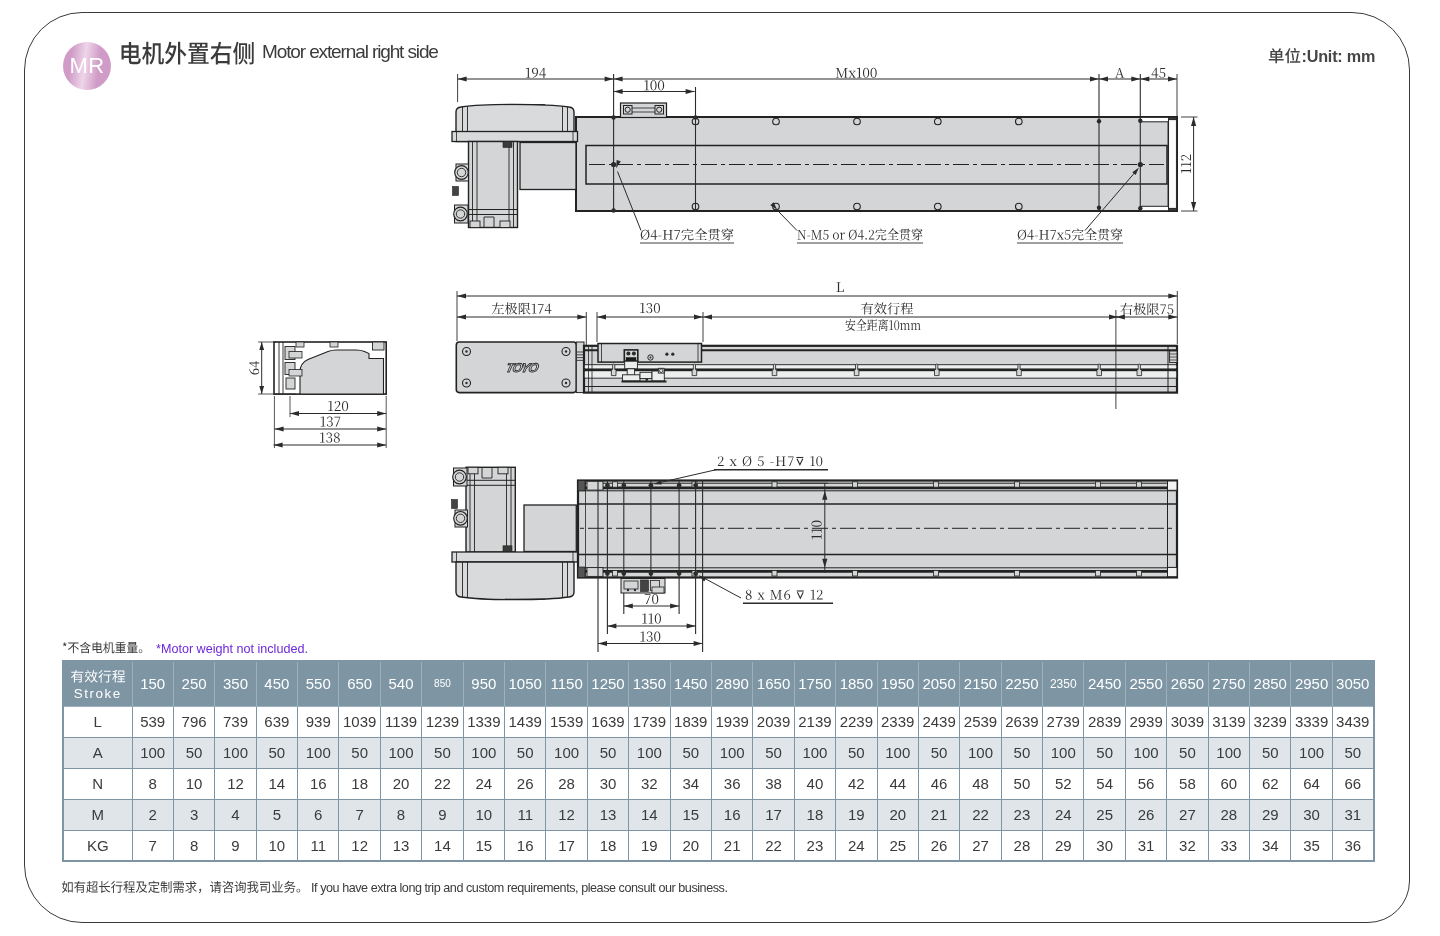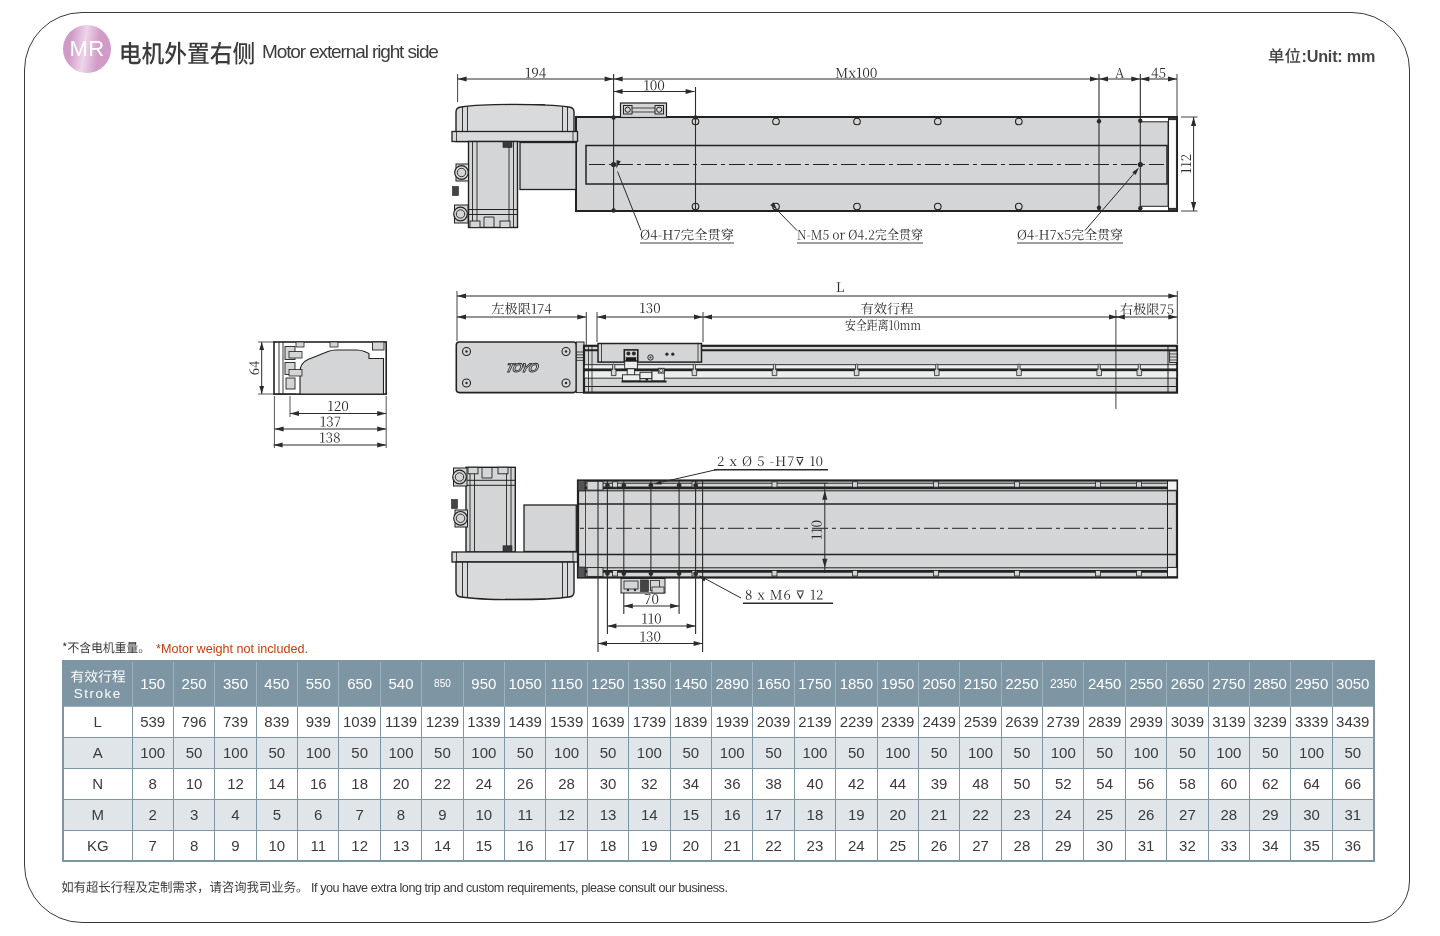--- a/index.html
+++ b/index.html
@@ -2,21 +2,21 @@
 <html><head><meta charset="utf-8"><style>
 html,body{margin:0;padding:0;background:#fff;}
 body{width:1440px;height:936px;position:relative;overflow:hidden;font-family:"Liberation Sans",sans-serif;}
 *{box-sizing:border-box;}
 table{border-collapse:collapse;table-layout:fixed;padding-left:44px;}
 td,th{padding:0;text-align:center;vertical-align:middle;border:1px solid #7e95a4;overflow:hidden;font-weight:normal;}
 </style></head><body>
 
 <div style="position:absolute;left:24px;top:12px;width:1386px;height:911px;border:1.7px solid #3a3a3a;border-radius:58px 58px 42px 58px;"></div>
 
-<div style="position:absolute;left:63px;top:25px;width:48px;height:48px;border-radius:50%;background:linear-gradient(97deg,#d09bc7 18%,#eed5e9 45%,#d09bc7 72%);color:#fff;font-size:22px;text-align:center;line-height:48px;letter-spacing:0.5px;">MR</div>
+<div style="position:absolute;left:63px;top:42px;width:48px;height:48px;border-radius:50%;background:linear-gradient(97deg,#d09bc7 18%,#eed5e9 45%,#d09bc7 72%);color:#fff;font-size:22px;text-align:center;line-height:48px;letter-spacing:0.5px;">MR</div>
 
 <svg style="position:absolute;left:0;top:0" width="470" height="90" viewBox="0 0 470 90">
     <path transform="translate(118.8 62.5) scale(0.02275 -0.02450)" fill="#3b3b3b" d="M442 396V274H217V396ZM543 396H773V274H543ZM442 484H217V607H442ZM543 484V607H773V484ZM119 699V122H217V182H442V99C442 -34 477 -69 601 -69C629 -69 780 -69 809 -69C923 -69 953 -14 967 140C938 147 897 165 873 182C865 57 855 26 802 26C770 26 638 26 610 26C552 26 543 37 543 97V182H870V699H543V841H442V699ZM1493 787V465C1493 312 1481 114 1346 -23C1368 -35 1404 -66 1419 -83C1564 63 1585 296 1585 464V697H1746V73C1746 -14 1753 -34 1771 -51C1786 -67 1812 -74 1834 -74C1847 -74 1871 -74 1886 -74C1908 -74 1928 -69 1944 -58C1959 -47 1968 -29 1974 0C1978 27 1982 100 1983 155C1960 163 1932 178 1913 195C1913 130 1911 80 1909 57C1908 35 1905 26 1901 20C1897 15 1890 13 1883 13C1876 13 1866 13 1860 13C1854 13 1849 15 1845 19C1841 24 1840 41 1840 71V787ZM1207 844V633H1049V543H1195C1160 412 1093 265 1024 184C1040 161 1062 122 1072 96C1122 160 1170 259 1207 364V-83H1298V360C1333 312 1373 255 1391 222L1447 299C1425 325 1333 432 1298 467V543H1438V633H1298V844ZM2218 845C2184 671 2122 505 2032 402C2054 388 2095 359 2112 342C2166 411 2212 502 2249 605H2423C2407 508 2383 424 2352 350C2312 384 2261 420 2220 448L2162 384C2210 349 2269 304 2310 265C2241 145 2147 60 2032 4C2057 -12 2096 -51 2111 -75C2331 41 2484 279 2536 678L2468 698L2450 694H2278C2291 738 2302 782 2312 828ZM2601 844V-84H2701V450C2772 384 2852 303 2892 249L2972 314C2920 377 2814 474 2735 542L2701 516V844ZM3657 742H3802V666H3657ZM3428 742H3570V666H3428ZM3202 742H3341V666H3202ZM3181 427V13H3054V-56H3949V13H3817V427H3509L3520 478H3923V549H3534L3542 600H3898V807H3112V600H3445L3439 549H3067V478H3429L3420 427ZM3270 13V64H3724V13ZM3270 267H3724V218H3270ZM3270 319V367H3724V319ZM3270 167H3724V116H3270ZM4399 844C4387 784 4372 724 4352 664H4061V572H4319C4256 419 4163 279 4027 186C4047 167 4076 132 4090 110C4157 158 4214 215 4263 279V-85H4358V-29H4771V-80H4871V392H4337C4370 449 4397 510 4421 572H4941V664H4453C4470 717 4485 772 4498 826ZM4358 62V301H4771V62ZM5475 93C5522 41 5578 -31 5602 -77L5661 -33C5636 10 5578 79 5531 130ZM5285 783V146H5359V713H5560V150H5638V783ZM5849 834V18C5849 3 5844 -1 5831 -1C5818 -1 5778 -1 5733 0C5743 -24 5754 -60 5757 -81C5823 -81 5865 -79 5892 -65C5918 -52 5928 -28 5928 18V834ZM5704 749V143H5778V749ZM5424 654V300C5424 182 5407 55 5256 -30C5270 -41 5295 -70 5303 -85C5469 8 5494 165 5494 299V654ZM5183 844C5148 694 5092 544 5024 444C5039 422 5062 373 5070 353C5091 384 5111 418 5130 456V-81H5207V636C5229 698 5248 761 5264 823Z"></path>
   </svg>
 
 <div style="position:absolute;left:262px;top:41px;font-size:19px;letter-spacing:-1.12px;color:#3b3b3b;">Motor external right side</div>
 
 <svg style="position:absolute;left:1240px;top:30px" width="200" height="50" viewBox="0 0 200 50">
     <path transform="translate(28.0 32.0) scale(0.01650 -0.01650)" fill="#454545" d="M235 430H449V340H235ZM547 430H770V340H547ZM235 594H449V504H235ZM547 594H770V504H547ZM697 839C675 788 637 721 603 672H371L414 693C394 734 348 796 308 840L227 803C260 763 296 712 318 672H143V261H449V178H51V91H449V-82H547V91H951V178H547V261H867V672H709C739 712 772 761 801 807ZM1366 668V576H1917V668ZM1429 509C1458 372 1485 191 1493 86L1587 113C1576 215 1546 392 1515 528ZM1562 832C1581 782 1601 715 1609 673L1703 700C1693 742 1671 805 1652 855ZM1326 48V-43H1955V48H1765C1800 178 1840 365 1866 518L1767 534C1751 386 1713 181 1676 48ZM1274 840C1220 692 1130 546 1034 451C1051 429 1078 378 1087 355C1115 385 1143 419 1170 455V-83H1265V604C1303 671 1336 743 1363 813Z"></path>
     <text x="61.5" y="32" font-size="16.2" font-weight="bold" fill="#454545" font-family="Liberation Sans" letter-spacing="-0.2">:Unit: mm</text>
@@ -478,21 +478,21 @@
       <path d="M797.4044 592.2 L800.3044 598.3 L803.2044 592.2" fill="none" stroke="#2b2b2b" stroke-width="1.1"></path>
       <path transform="translate(809.8 599.5) scale(0.01320 -0.01320)" fill="#2b2b2b" d="M75 0 427 -1V27L298 42L296 230V569L300 727L285 738L70 683V653L214 677V230L212 42L75 28ZM535 0H982V70H590C651 137 710 202 739 232C891 388 952 461 952 553C952 671 883 743 749 743C647 743 551 691 535 589C541 569 557 558 576 558C599 558 615 571 625 610L649 697C675 708 700 712 725 712C814 712 867 655 867 555C867 467 823 397 717 269C668 211 601 132 535 54Z"></path>
       <line x1="743.0" y1="603.2" x2="833.0" y2="603.2" stroke="#2b2b2b" stroke-width="1.4"></line>
     </g>
 </svg>
 
 <svg style="position:absolute;left:0;top:630px" width="400" height="30" viewBox="0 0 400 30">
     <path transform="translate(62.0 22.3) scale(0.01179 -0.01260)" fill="#3b3b3b" d="M154 471 234 566 312 471 356 502 292 607 401 653 384 704 270 676 260 796H206L196 675L82 704L65 653L173 607L110 502ZM1026 478C1145 398 1295 280 1366 203L1427 261C1352 338 1200 450 1082 526ZM536 770V693H981C882 522 710 353 511 255C527 238 550 208 562 189C701 262 825 365 926 481V-78H1007V584C1033 619 1056 656 1077 693H1398V770ZM1867 584C1921 552 1986 505 2018 472L2074 517C2040 549 1973 594 1920 624ZM1645 259V-79H1721V-31H2210V-77H2288V259H2108C2162 318 2219 382 2263 434L2208 463L2196 458H1654V391H2133C2096 350 2052 301 2012 259ZM1721 35V193H2210V35ZM1968 844C1873 700 1691 583 1503 522C1521 503 1543 475 1554 455C1713 514 1864 610 1971 728C2075 612 2233 510 2384 463C2396 483 2419 513 2436 529C2277 571 2106 671 2012 777L2036 810ZM2919 408V264H2671V408ZM2998 408H3255V264H2998ZM2919 478H2671V621H2919ZM2998 478V621H3255V478ZM2593 695V129H2671V191H2919V85C2919 -32 2952 -63 3064 -63C3089 -63 3258 -63 3285 -63C3392 -63 3416 -10 3429 142C3406 148 3374 162 3354 176C3347 46 3337 13 3281 13C3245 13 3099 13 3069 13C3009 13 2998 25 2998 83V191H3332V695H2998V838H2919V695ZM3965 783V462C3965 307 3951 108 3816 -32C3833 -41 3862 -66 3873 -80C4017 68 4038 295 4038 462V712H4226V68C4226 -18 4232 -36 4249 -51C4264 -64 4286 -70 4306 -70C4319 -70 4342 -70 4357 -70C4378 -70 4396 -66 4410 -56C4425 -46 4433 -29 4438 0C4442 25 4446 99 4446 156C4427 162 4404 174 4389 188C4388 121 4387 68 4384 45C4383 22 4380 13 4374 7C4370 2 4362 0 4354 0C4344 0 4332 0 4325 0C4317 0 4312 2 4307 6C4302 10 4300 29 4300 62V783ZM3685 840V626H3519V554H3675C3639 415 3566 259 3495 175C3507 157 3526 127 3534 107C3590 176 3644 289 3685 406V-79H3758V380C3797 330 3844 268 3864 234L3911 296C3888 322 3793 429 3758 464V554H3906V626H3758V840ZM4626 540V229H4926V160H4594V100H4926V13H4519V-48H5416V13H5001V100H5353V160H5001V229H5315V540H5001V601H5411V663H5001V740C5118 749 5228 761 5314 776L5274 834C5116 806 4833 787 4600 781C4607 766 4615 739 4616 722C4714 724 4821 728 4926 734V663H4525V601H4926V540ZM4699 360H4926V284H4699ZM5001 360H5239V284H5001ZM4699 486H4926V411H4699ZM5001 486H5239V411H5001ZM5717 665H6214V610H5717ZM5717 763H6214V709H5717ZM5644 808V565H6289V808ZM5519 522V465H6416V522ZM5697 273H5929V215H5697ZM6002 273H6244V215H6002ZM5697 373H5929V317H5697ZM6002 373H6244V317H6002ZM5514 3V-55H6422V3H6002V61H6340V114H6002V169H6318V420H5626V169H5929V114H5598V61H5929V3ZM6661 244C6578 244 6509 176 6509 92C6509 7 6578 -61 6661 -61C6746 -61 6814 7 6814 92C6814 176 6746 244 6661 244ZM6661 -10C6606 -10 6560 35 6560 92C6560 147 6606 193 6661 193C6718 193 6763 147 6763 92C6763 35 6718 -10 6661 -10Z"></path>
   </svg>
 
-<div style="position:absolute;left:156px;top:641.5px;font-size:12.6px;color:#c2410c;">*Motor weight not included.</div>
+<div style="position:absolute;left:156px;top:641.5px;font-size:12.6px;color:#6d28d9;">*Motor weight not included.</div>
 <table style="position:absolute;left:62px;top:660px;width:1311px;border:2px solid #7e95a4;font-family:'Liberation Sans',sans-serif;">
     <colgroup>
       <col style="width:69px">
       <col style="width:41.4px">
       <col style="width:41.4px">
       <col style="width:41.4px">
       <col style="width:41.4px">
       <col style="width:41.4px">
       <col style="width:41.4px">
       <col style="width:41.4px">
@@ -554,21 +554,21 @@
         <td style="font-size:15px;border-color:#9db0bd;">2750</td>
         <td style="font-size:15px;border-color:#9db0bd;">2850</td>
         <td style="font-size:15px;border-color:#9db0bd;">2950</td>
         <td style="font-size:15px;border-color:#9db0bd;">3050</td>
       </tr>
       <tr style="height:31px;background:#fff;font-size:15px;color:#3b3b3b;">
         <td>L</td>
         <td>539</td>
         <td>796</td>
         <td>739</td>
-        <td>839</td>
+        <td>639</td>
         <td>939</td>
         <td>1039</td>
         <td>1139</td>
         <td>1239</td>
         <td>1339</td>
         <td>1439</td>
         <td>1539</td>
         <td>1639</td>
         <td>1739</td>
         <td>1839</td>
@@ -636,21 +636,21 @@
         <td>26</td>
         <td>28</td>
         <td>30</td>
         <td>32</td>
         <td>34</td>
         <td>36</td>
         <td>38</td>
         <td>40</td>
         <td>42</td>
         <td>44</td>
-        <td>39</td>
+        <td>46</td>
         <td>48</td>
         <td>50</td>
         <td>52</td>
         <td>54</td>
         <td>56</td>
         <td>58</td>
         <td>60</td>
         <td>62</td>
         <td>64</td>
         <td>66</td>

